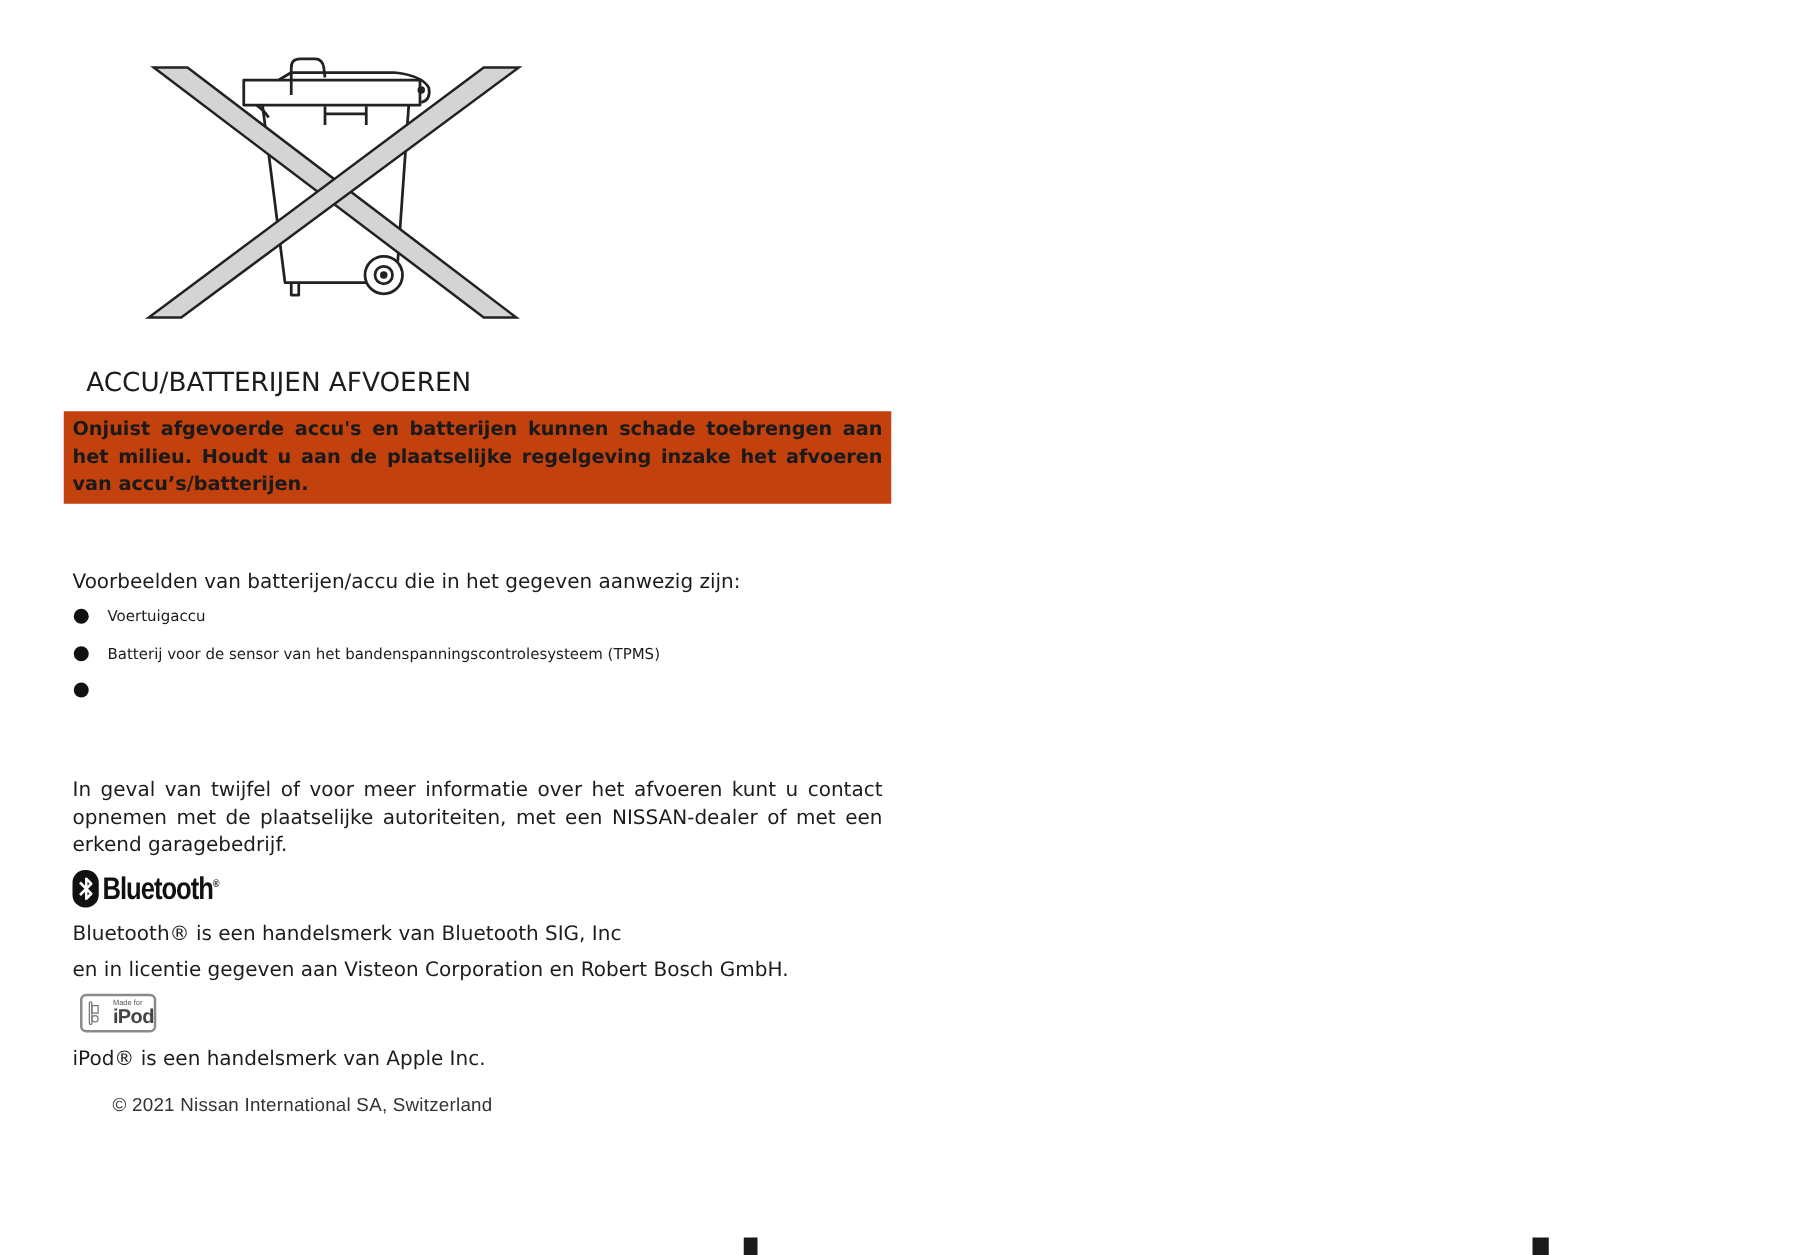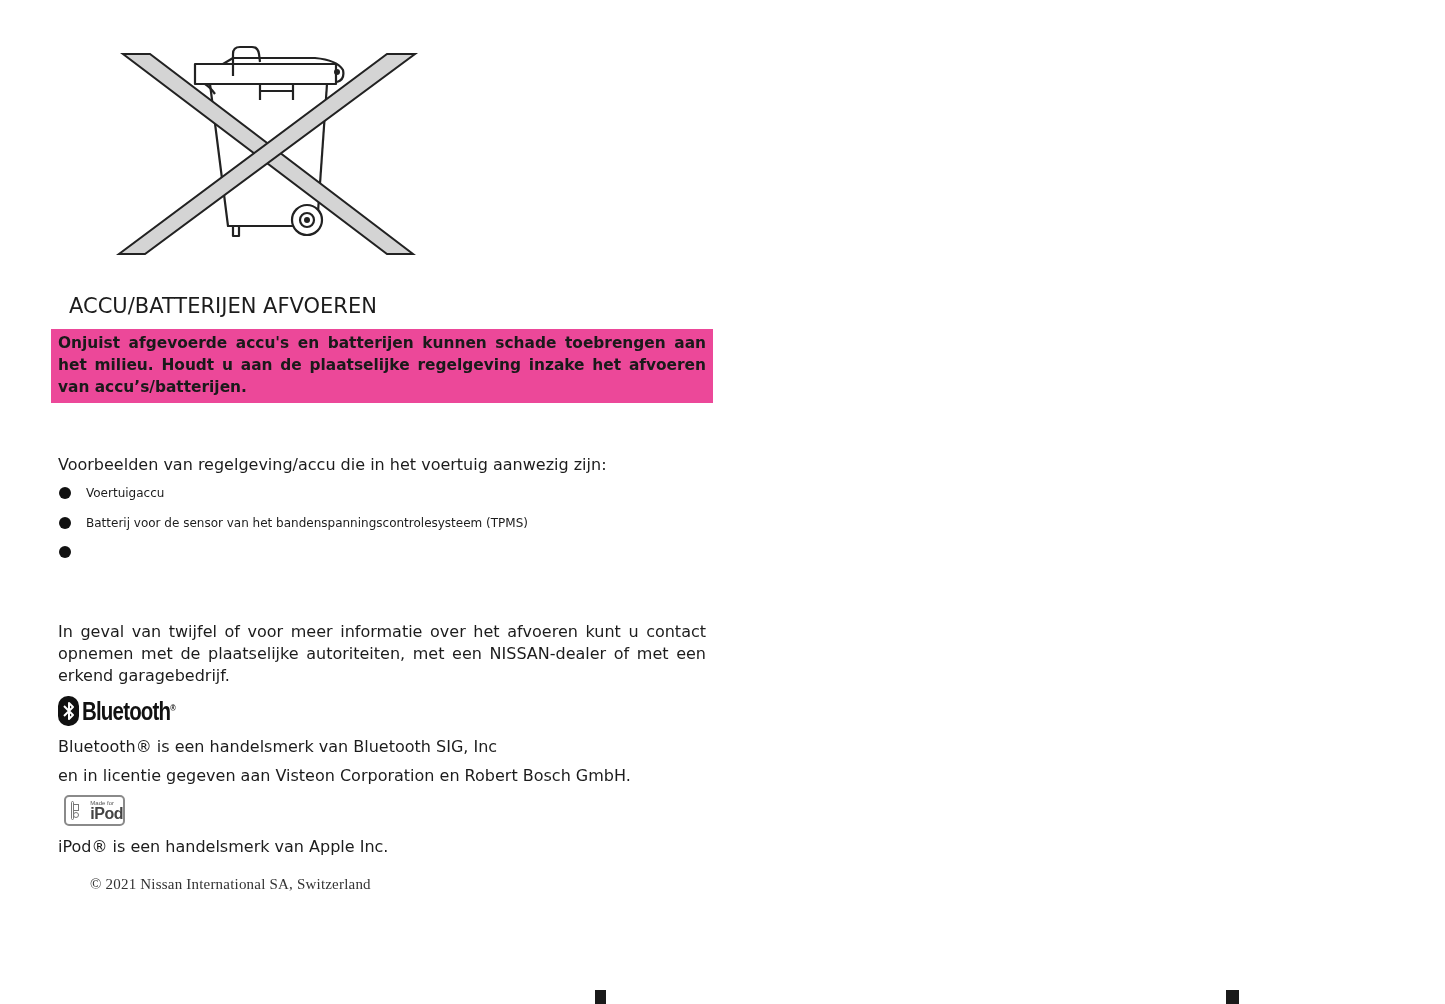--- a/index.html
+++ b/index.html
@@ -12,21 +12,21 @@
     #section-title {
       left: 58px; top: 283px; font-size: 21px; font-weight: normal; letter-spacing: 0px; color: #1c1c1c;
       font-family: "DejaVu Sans", sans-serif; margin: 11px;
     }
     #caution-box { left: 51px; top: 329px; width: 662px; }
     #caution-header {
       background: #bfbfbf; height: 30px; line-height: 31px; text-align: center;
       font-weight: bold; font-size: 18.5px; word-spacing: 6px; color: #1a1a1a;
     }
     #caution-body {
-      background: #ec4899; padding: 3px 7px 5px 7px; font-weight: bold; font-size: 15.4px;
+      background: #c2410c; padding: 3px 7px 5px 7px; font-weight: bold; font-size: 15.4px;
       line-height: 22px; text-align: justify; text-align-last: left; color: #1a1a1a;
     }
     .body-text { font-size: 16px; line-height: 22px; color: #1c1c1c; }
     #intro-text { left: 58px; top: 454px; }
     #bullet-list { left: 58px; top: 482px; width: 650px; margin: 0; padding: 0; list-style: none; }
     #bullet-list li { position: relative; padding-left: 28px; margin-bottom: 7.5px; font-size: 12px; line-height: 22px; }
     #bullet-list li .dot {
       position: absolute; left: 1px; top: 5px; width: 12px; height: 12px; border-radius: 50%; background: #111;
     }
     #contact-text { left: 58px; top: 621px; width: 648px; text-align: justify; text-align-last: left; }
@@ -51,21 +51,21 @@
       content: ""; position: absolute; left: 1px; top: 1.5px; width: 4px; height: 5px; border: 1px solid #777;
     }
     #ipod-logo .ipod-device::after {
       content: ""; position: absolute; left: 1px; bottom: 1.5px; width: 4px; height: 4px; border: 1px solid #777; border-radius: 50%;
     }
     #ipod-logo .ipod-text { margin-left: 16px; display: flex; flex-direction: column; line-height: 1; }
     #ipod-logo .made-for { font-family: "Liberation Sans", sans-serif; font-size: 6px; color: #555; }
     #ipod-logo .ipod-word { font-family: "Liberation Sans", sans-serif; font-size: 16px; color: #444; font-weight: bold; letter-spacing: -0.5px; }
     #ipod-line { left: 58px; top: 836px; }
     #copyright {
-      left: 90px; top: 876px; font-family: Liberation Serif, serif; font-size: 15px; color: #333; letter-spacing: 0.2px;
+      left: 90px; top: 876px; font-family: Liberation Sans, sans-serif; font-size: 15px; color: #333; letter-spacing: 0.2px;
     }
     .crop-mark { background: #1a1a1a; top: 990px; height: 14px; }
     #crop-mark-left { left: 595px; width: 11px; }
     #crop-mark-right { left: 1226px; width: 13px; }
   </style>
 </head>
 <body>
 
 <div id="bin-illustration" class="abs">
   <svg width="310" height="218" viewBox="0 0 310 218" xmlns="http://www.w3.org/2000/svg">
@@ -96,21 +96,21 @@
     </g>
   </svg>
 </div>
 
 <h1 id="section-title" class="abs">ACCU/BATTERIJEN AFVOEREN</h1>
 
 <div id="caution-box" class="abs">
   <div id="caution-body">Onjuist afgevoerde accu's en batterijen kunnen schade toebrengen aan het milieu. Houdt u aan de plaatselijke regelgeving inzake het afvoeren van accu’s/batterijen.</div>
 </div>
 
-<div id="intro-text" class="abs body-text">Voorbeelden van regelgeving/accu die in het voertuig aanwezig zijn:</div>
+<div id="intro-text" class="abs body-text">Voorbeelden van batterijen/accu die in het gegeven aanwezig zijn:</div>
 
 <ul id="bullet-list" class="abs body-text">
   <li>
     <span class="dot"></span>
     <span>Voertuigaccu</span>
   </li>
   <li>
     <span class="dot"></span>
     <span>Batterij voor de sensor van het bandenspanningscontrolesysteem (TPMS)</span>
   </li>

